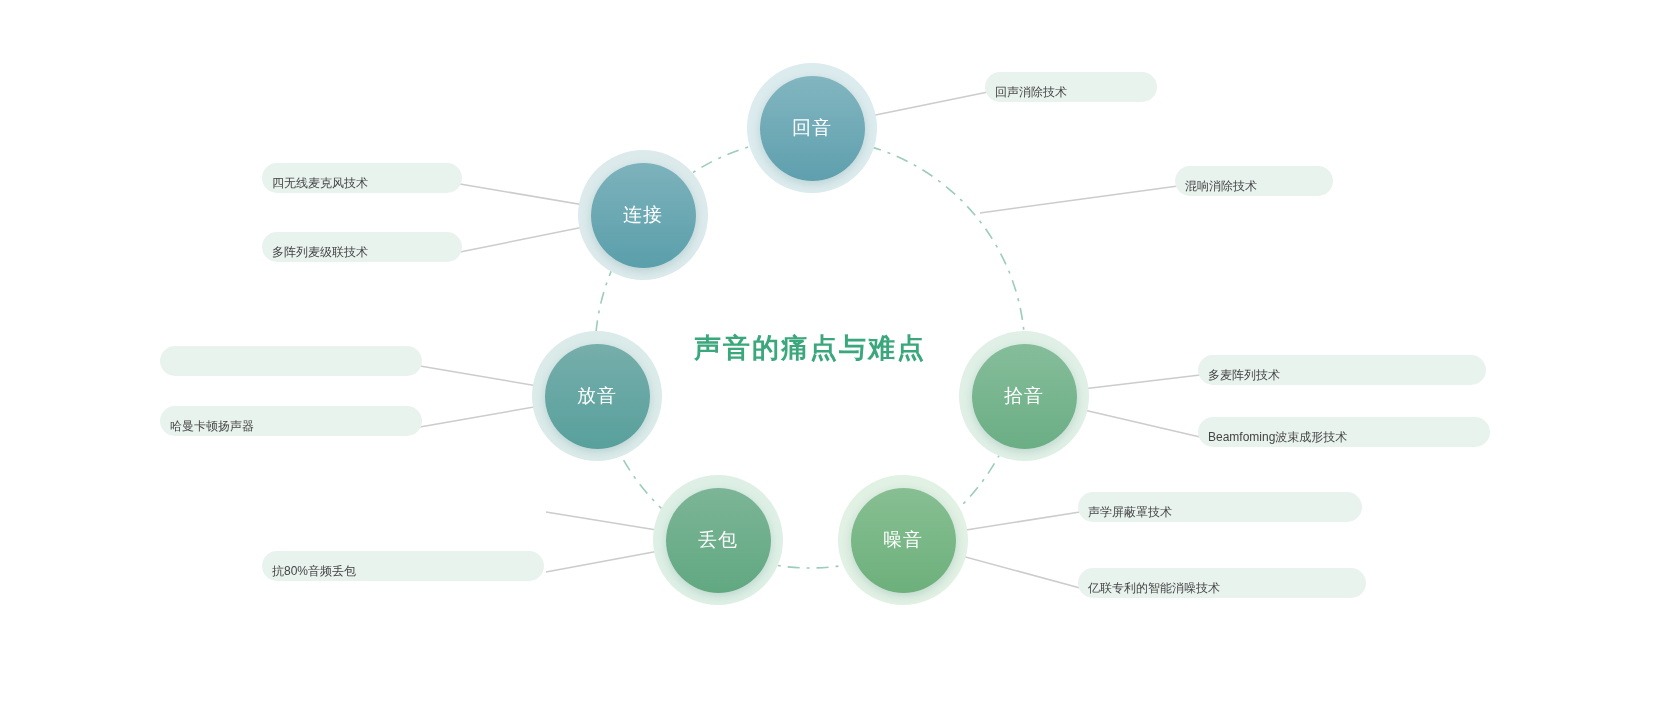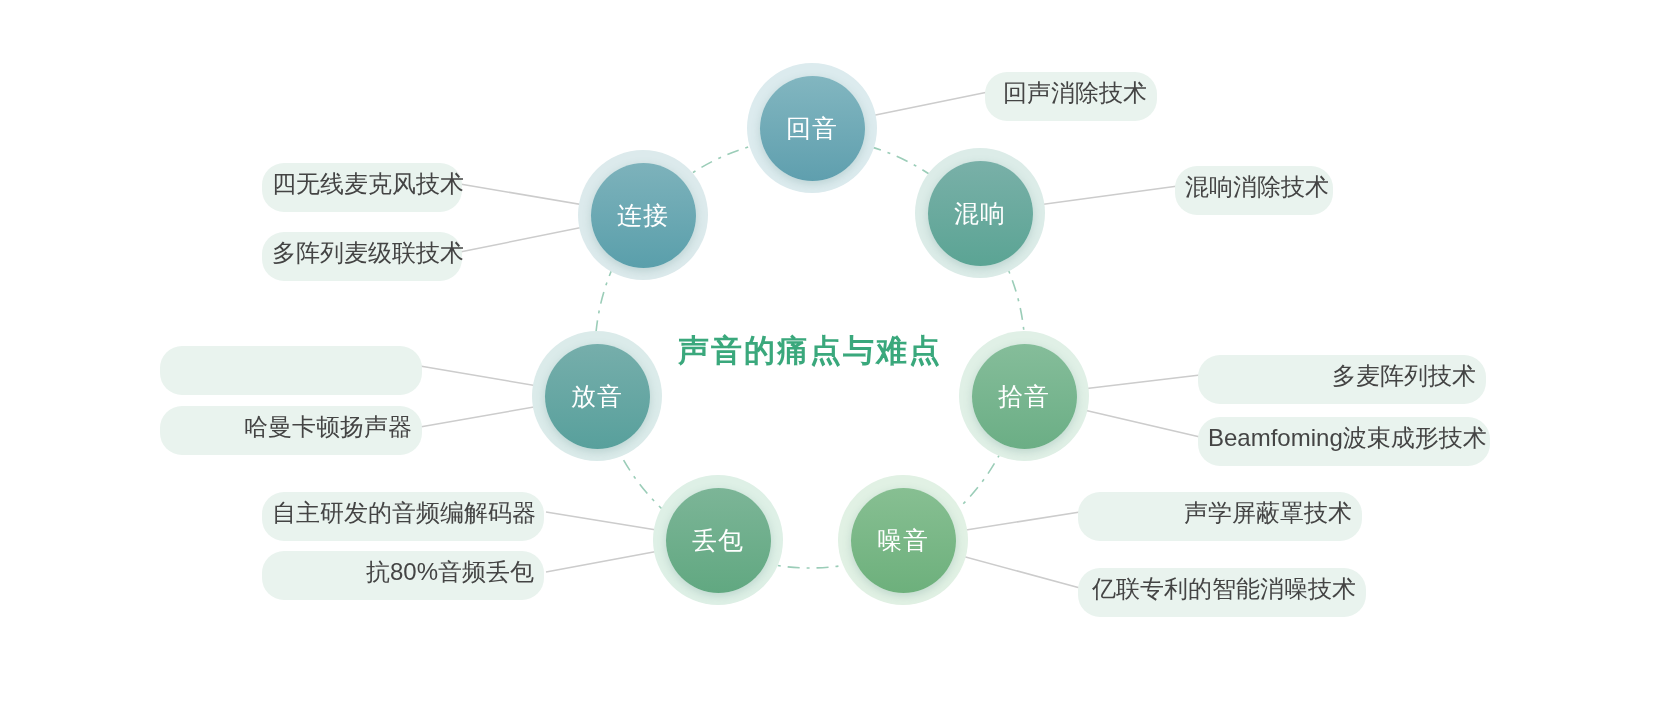--- a/index.html
+++ b/index.html
@@ -18,21 +18,21 @@
     left: 0; top: 0;
     width: 1673px; height: 725px;
   }
 
   .title {
     position: absolute;
     left: 610px; top: 330px;
     width: 400px;
     margin: 0;
     text-align: center;
-    font-size: 31px;
+    font-size: 27px;
     font-weight: 700;
     letter-spacing: 2px;
     color: var(--title, #3aa87c);
   }
 
   
   .node {
     position: absolute;
     width: 130px; height: 130px;
     border-radius: 50%;
@@ -41,43 +41,43 @@
   }
   .node .bubble {
     width: 105px; height: 105px;
     border-radius: 50%;
     background: linear-gradient(180deg, var(--c1, #79b0ae) 0%, var(--c2, #5aa09c) 100%);
     display: flex; align-items: center; justify-content: center;
     box-shadow: 0 3px 8px rgba(90, 140, 135, 0.25);
   }
   .node .bubble span {
     color: var(--node_text, #ffffff);
-    font-size: 25px;
+    font-size: 19px;
     letter-spacing: 1px;
     font-family: Liberation Serif, serif;
   }
 
   .n1 { left: 747px; top:  63px; }  
   .n2 { left: 578px; top: 150px; }  
   .n3 { left: 915px; top: 148px; }  
   .n4 { left: 532px; top: 331px; }  
   .n5 { left: 959px; top: 331px; }  
   .n6 { left: 653px; top: 475px; }  
   .n7 { left: 838px; top: 475px; align-items: center; }  
 
   
   .pill {
     position: absolute;
-    height: 49px;
+    height: 30px;
     line-height: 41px;
     border-radius: 22px;
     background: var(--pill_bg, #e9f3ee);
     color: var(--pill_text, #444444);
-    font-size: 24px;
-    text-align: right;
+    font-size: 12px;
+    text-align: left;
     white-space: nowrap;
     padding: 0 10px;
     box-sizing: border-box;
   }
 
   .p1  { left:  985px; top:  72px; width: 172px; }  
   .p2  { left:  262px; top: 163px; width: 200px; }  
   .p3  { left:  262px; top: 232px; width: 200px; }  
   .p4  { left: 1175px; top: 166px; width: 158px; }  
   .p5  { left:  160px; top: 346px; width: 262px; }  
@@ -117,25 +117,20 @@
   <div class="node n1" style="--c1: #82b6c0; --c2: #5f9fae; --halo: #dcebee;">
     <div class="bubble">
       <span>回音</span>
     </div>
   </div>
   <div class="node n2" style="--c1: #7db2bb; --c2: #5a9fab; --halo: #dceaec;">
     <div class="bubble">
       <span>连接</span>
     </div>
   </div>
-  <div class="node n3" style="--c1: #79b0a8; --c2: #5ba494; --halo: #dcece8;">
-    <div class="bubble">
-      <span>混响</span>
-    </div>
-  </div>
   <div class="node n4" style="--c1: #76aeab; --c2: #58a09c; --halo: #dbebea;">
     <div class="bubble">
       <span>放音</span>
     </div>
   </div>
   <div class="node n6" style="--c1: #7cb597; --c2: #61a881; --halo: #def0e6;">
     <div class="bubble">
       <span>丢包</span>
     </div>
   </div>
@@ -151,18 +146,17 @@
   </div>
 
   <div class="pill p1">回声消除技术</div>
   <div class="pill p2">四无线麦克风技术</div>
   <div class="pill p4">混响消除技术</div>
   <div class="pill p3">多阵列麦级联技术</div>
   <div class="pill p5"></div>
   <div class="pill p6">哈曼卡顿扬声器</div>
   <div class="pill p7">多麦阵列技术</div>
   <div class="pill p8">Beamfoming波束成形技术</div>
-  <div class="pill p9">自主研发的音频编解码器</div>
   <div class="pill p10">抗80%音频丢包</div>
   <div class="pill p11">声学屏蔽罩技术</div>
   <div class="pill p12">亿联专利的智能消噪技术</div>
 
 </div>
 
 </body></html>

